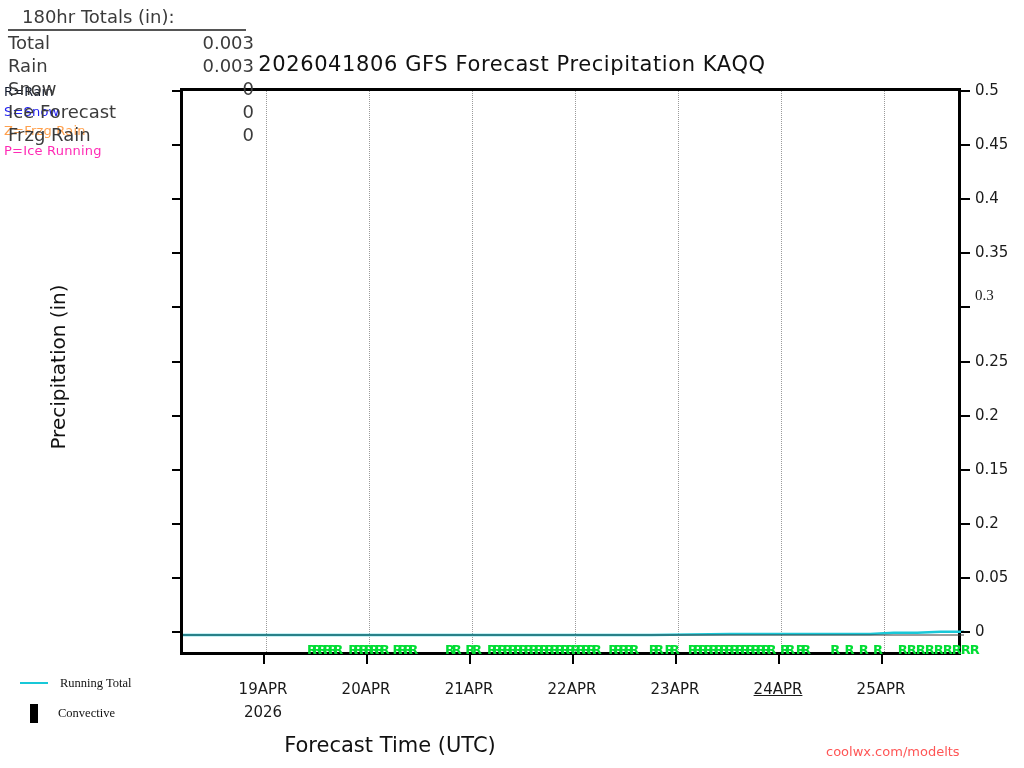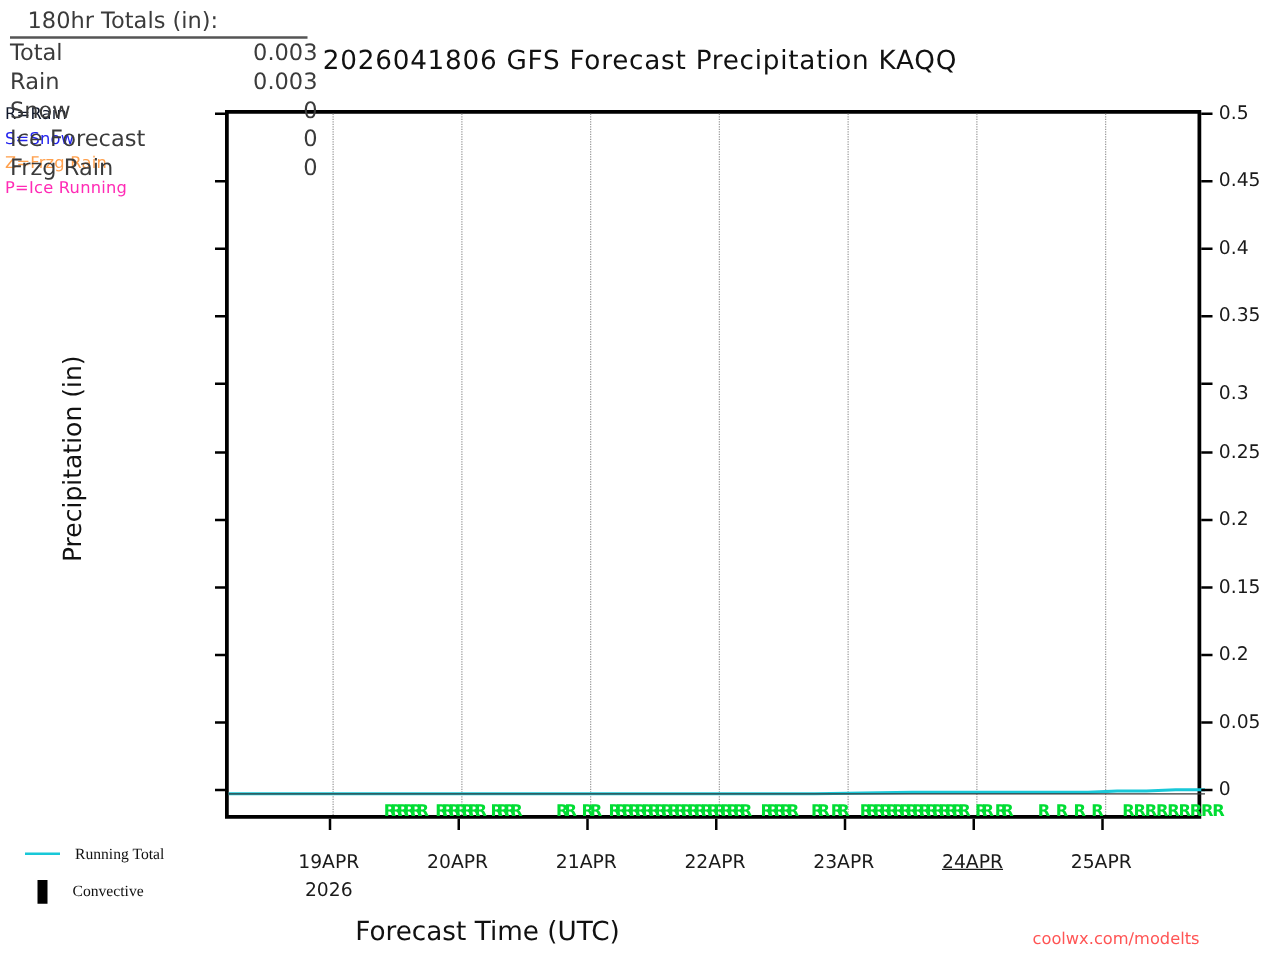--- a/index.html
+++ b/index.html
@@ -13,21 +13,21 @@
     position: relative;
     overflow: hidden;
     font-family: "DejaVu Sans", sans-serif;
     color: #000000;
   }
 
   
   #chart-title {
     position: absolute;
     left: 0;
-    top: 36px;
+    top: 52px;
     width: 1024px;
     text-align: center;
     font-size: 21px;
     letter-spacing: 0.6px;
     color: #111111;
     white-space: nowrap;
   }
 
   
   #precip-type-legend {
@@ -383,21 +383,21 @@
 <div class="tickmark-right" style="top: 468.7px;"></div>
 <div class="ytick-right" style="top: 459.7px;">0.15</div>
 <div class="tickmark-left" style="top: 414.6px;"></div>
 <div class="tickmark-right" style="top: 414.6px;"></div>
 <div class="ytick-right" style="top: 405.6px;">0.2</div>
 <div class="tickmark-left" style="top: 360.5px;"></div>
 <div class="tickmark-right" style="top: 360.5px;"></div>
 <div class="ytick-right" style="top: 351.5px;">0.25</div>
 <div class="tickmark-left" style="top: 306.4px;"></div>
 <div class="tickmark-right" style="top: 306.4px;"></div>
-<div class="ytick-right" style="top: 305px;">0.3</div>
+<div class="ytick-right" style="top: 287px; font-family: Liberation Serif, serif;">0.3</div>
 <div class="tickmark-left" style="top: 252.3px;"></div>
 <div class="tickmark-right" style="top: 252.3px;"></div>
 <div class="ytick-right" style="top: 243.3px;">0.35</div>
 <div class="tickmark-left" style="top: 198.2px;"></div>
 <div class="tickmark-right" style="top: 198.2px;"></div>
 <div class="ytick-right" style="top: 189.2px;">0.4</div>
 <div class="tickmark-left" style="top: 144.1px;"></div>
 <div class="tickmark-right" style="top: 144.1px;"></div>
 <div class="ytick-right" style="top: 135.1px;">0.45</div>
 <div class="tickmark-left" style="top: 90px;"></div>

